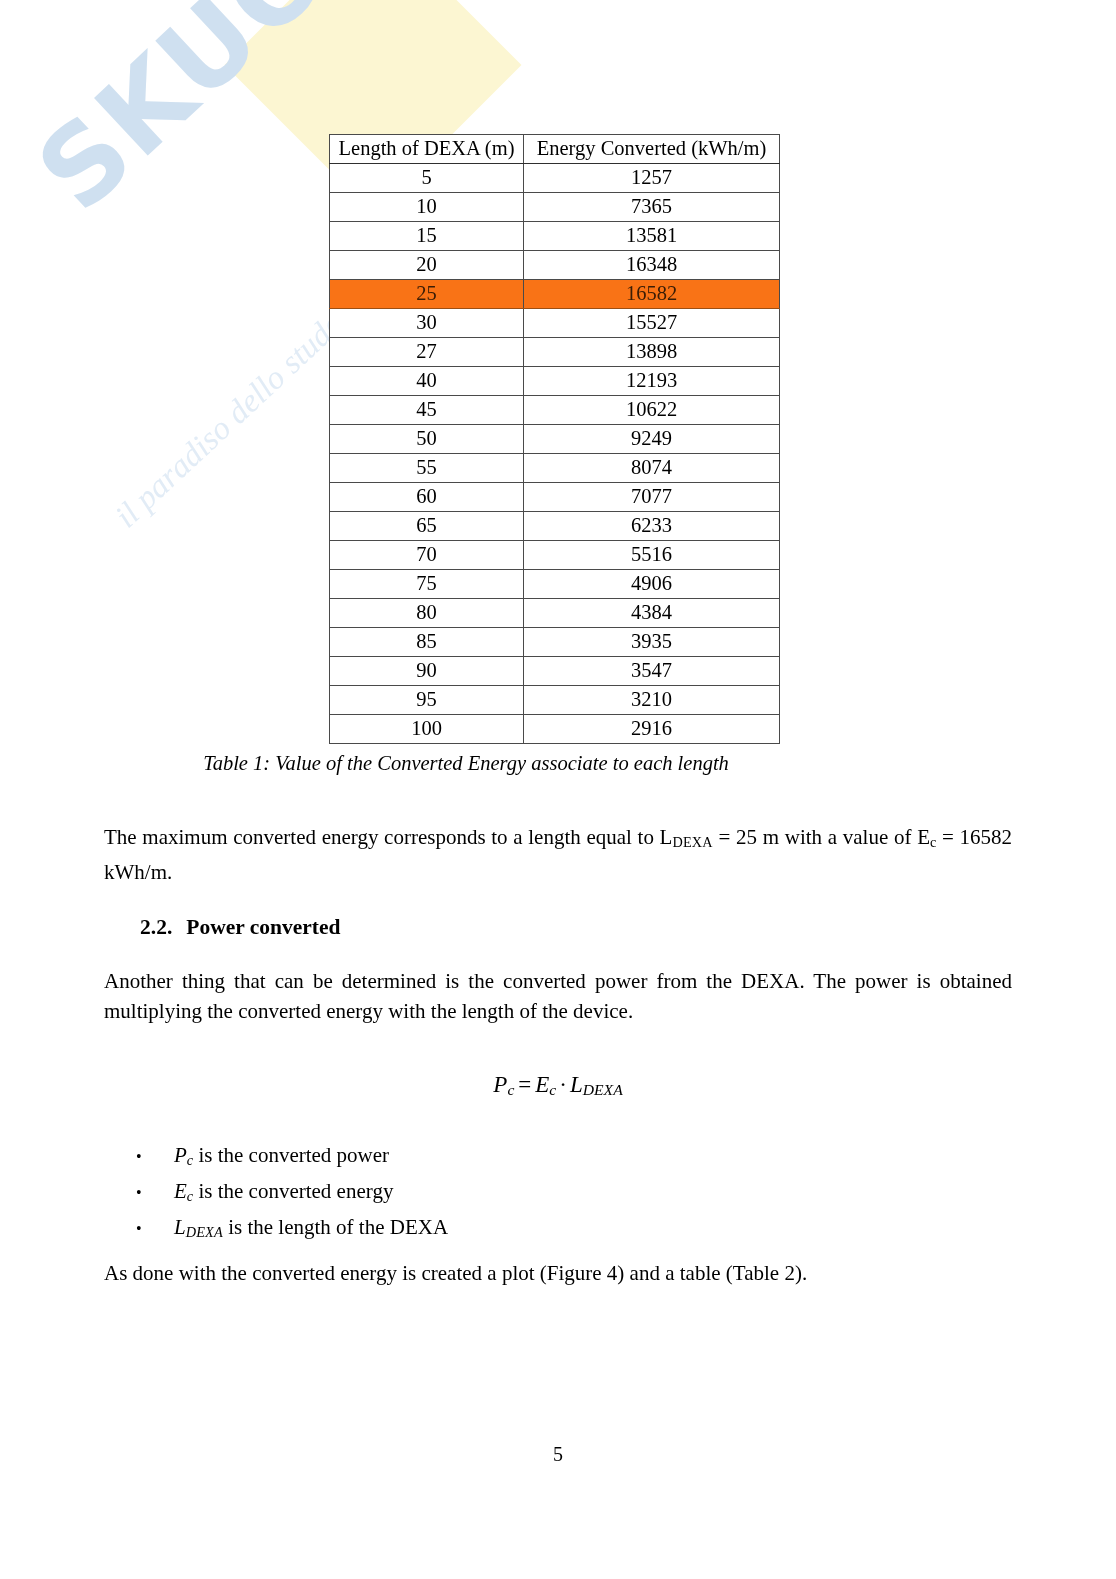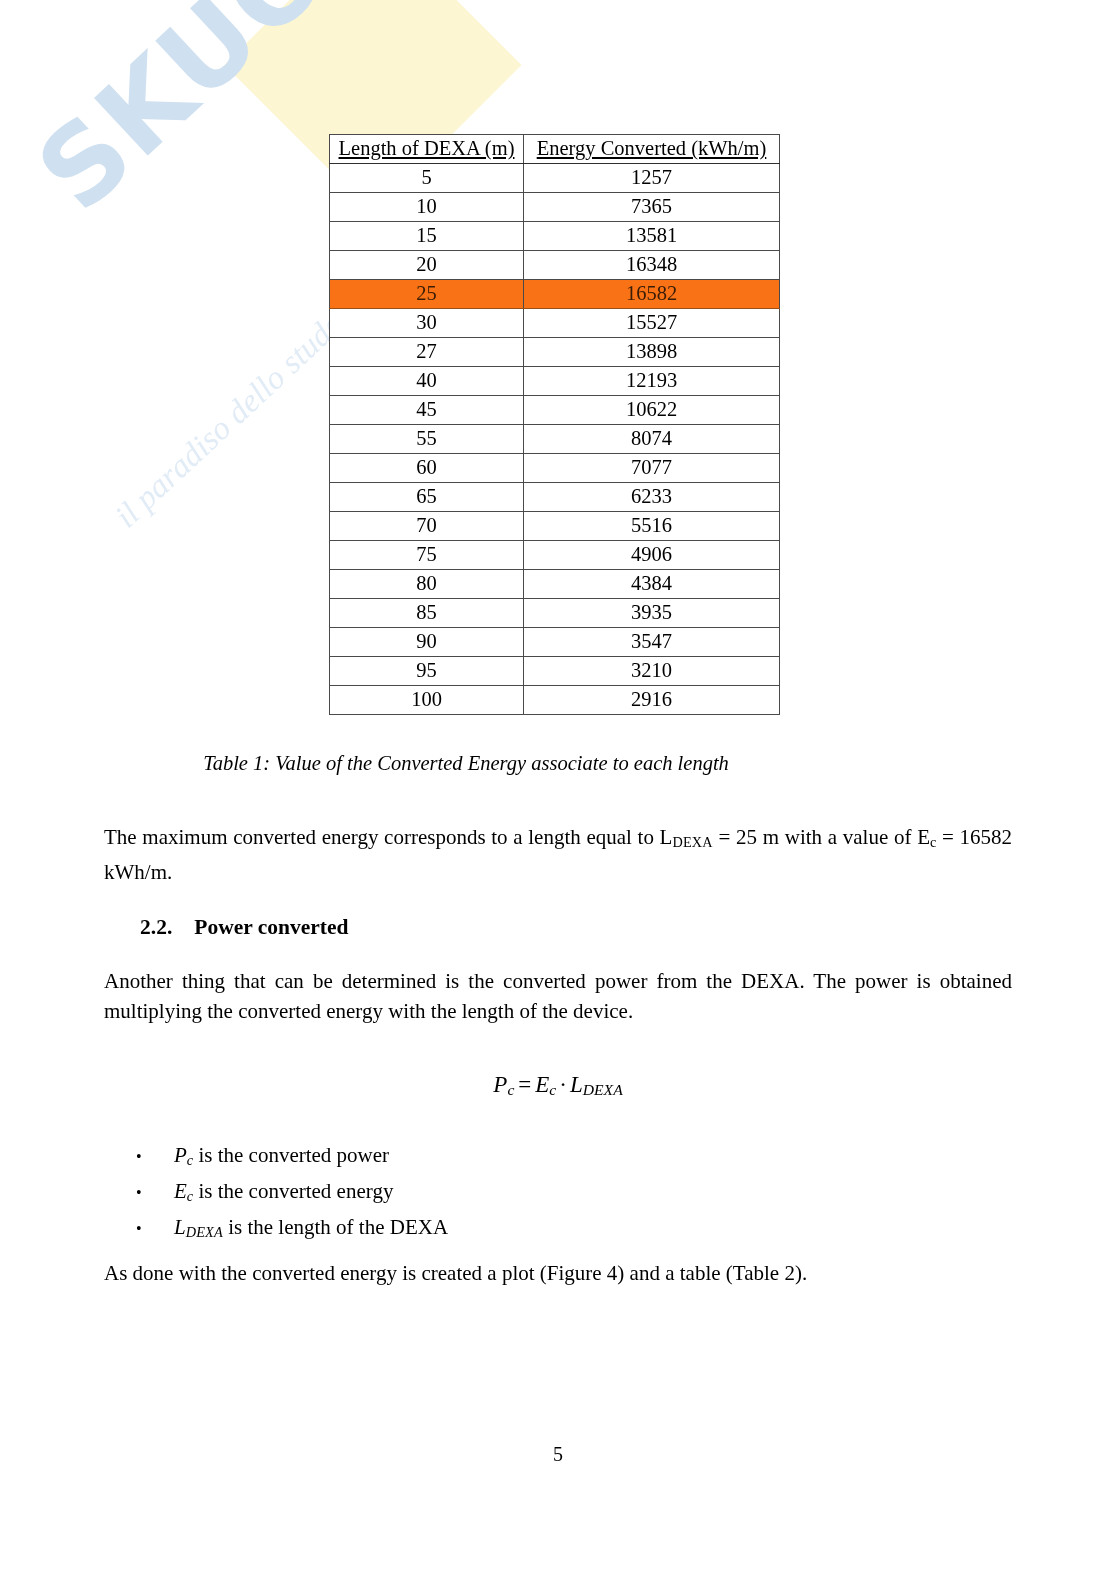--- a/index.html
+++ b/index.html
@@ -92,21 +92,20 @@
     padding: 2px 4px 3px 4px;
     height: 23px;
     line-height: 23px;
     font-weight: normal;
     color: #000;
     background: #ffffff;
   }
   table.data-table thead th {
     border-bottom: 1px solid #2f2f2f;
     font-size: 20.5px;
-    text-decoration: underline;
   }
   table.data-table tr.highlight td {
     background: #f97316;
     color: #3a1d06;
     border-top: 1px solid #9c4f14;
     border-bottom: 1px solid #9c4f14;
   }
 
   
   #table-caption {
@@ -135,21 +134,21 @@
 
   h2#heading-power {
     position: absolute;
     left: 140px;
     top: 915px;
     margin: 0;
     font-size: 21.5px;
     font-weight: bold;
     font-family: "Liberation Serif", serif;
   }
-  h2#heading-power .secnum { margin-right: 22px; }
+  h2#heading-power .secnum { margin-right: 14px; }
 
   
   #formula {
     position: absolute;
     left: 0;
     top: 1072px;
     width: 1116px;
     text-align: center;
     font-size: 23px;
     font-style: italic;
@@ -254,20 +253,24 @@
             <td>27</td>
             <td>13898</td>
           </tr>
           <tr>
             <td>40</td>
             <td>12193</td>
           </tr>
           <tr>
             <td>45</td>
             <td>10622</td>
+          </tr>
+          <tr>
+            <td>50</td>
+            <td>9249</td>
           </tr>
           <tr>
             <td>55</td>
             <td>8074</td>
           </tr>
           <tr>
             <td>60</td>
             <td>7077</td>
           </tr>
           <tr>

